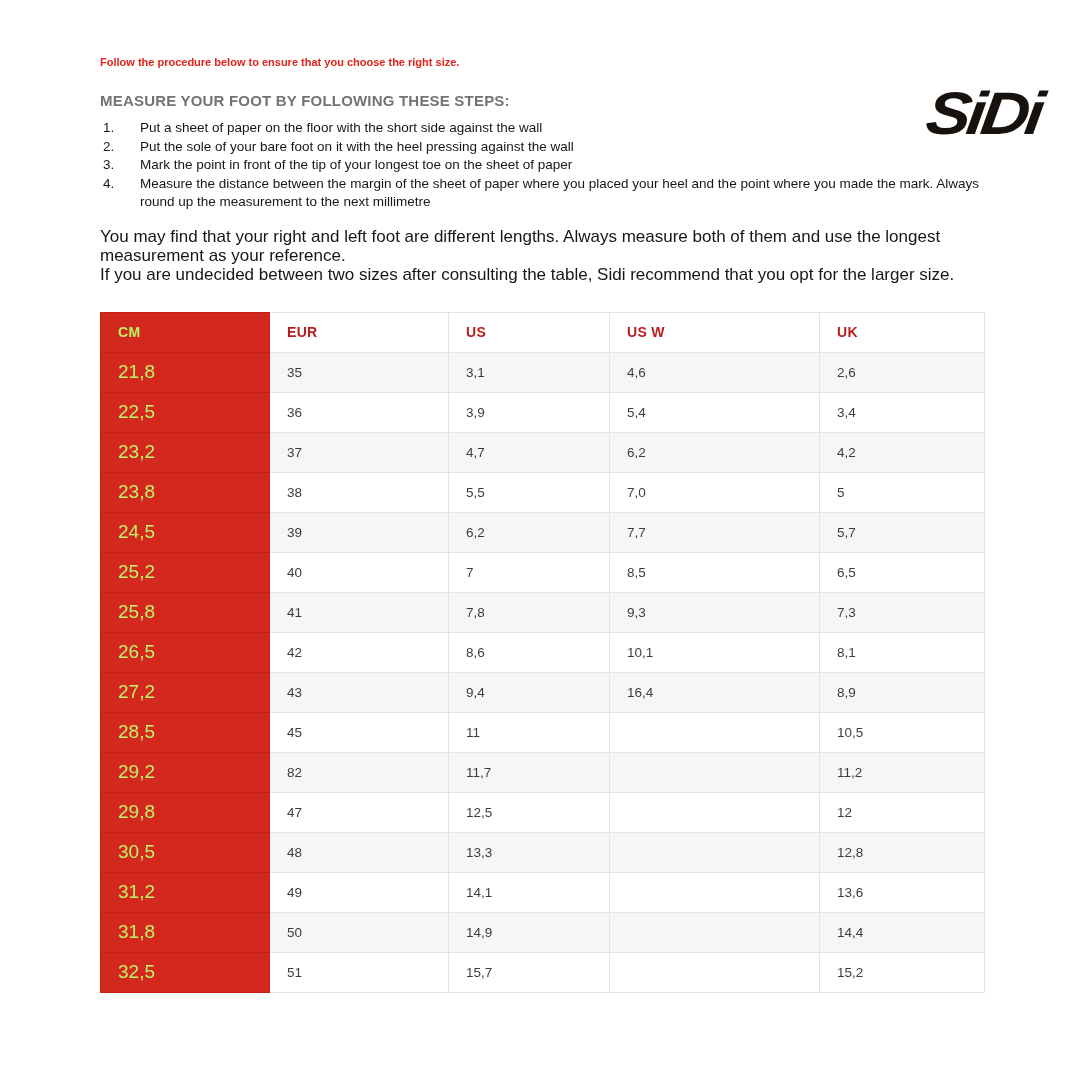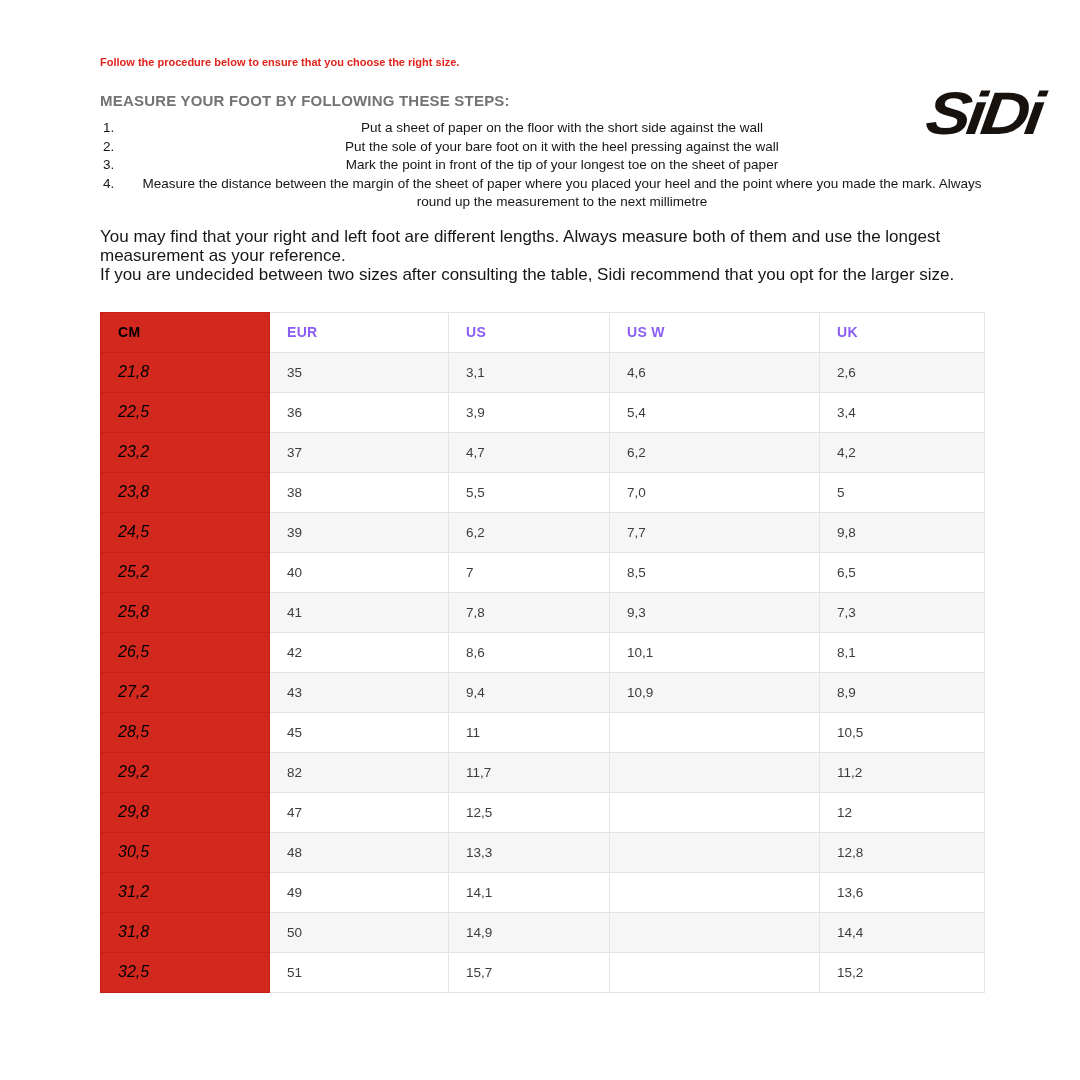--- a/index.html
+++ b/index.html
@@ -32,21 +32,21 @@
     margin:56px 0 0 0;
     font-size:11px;font-weight:bold;color:#e2231a;
   }
   .steps-title{
     margin:24px 0 10px 0;
     font-size:15px;font-weight:bold;color:#737373;letter-spacing:.2px;
   }
   ol.steps{list-style:none;margin:0;padding:0;}
   ol.steps li{display:flex;font-size:13.5px;line-height:18.5px;color:#161616;}
   ol.steps .num{width:37px;flex:0 0 37px;padding-left:3px;}
-  ol.steps .txt{flex:1;text-align:center;}
+  ol.steps .txt{flex:1;}
   .notes{margin-top:15px;}
   .notes p{margin:0;font-size:17px;line-height:19px;color:#161616;}
 
   
   table.sizes{
     margin-top:28px;
     border-collapse:collapse;
     width:884px;
     table-layout:fixed;
   }
@@ -54,32 +54,32 @@
   table.sizes col:nth-child(2){width:179px;}
   table.sizes col:nth-child(3){width:161px;}
   table.sizes col:nth-child(4){width:210px;}
   table.sizes col:nth-child(5){width:165px;}
   table.sizes th, table.sizes td{
     box-sizing:border-box;height:40px;
     padding:0 8px 0 17px;text-align:left;vertical-align:middle;
     border:1px solid #e4e4e4;
   }
   table.sizes th{
-    background:#ffffff;color:#8b5cf6;
+    background:#ffffff;color:#b91c1c;
     font-size:14px;font-weight:bold;letter-spacing:.3px;
   }
   table.sizes td{font-size:13.5px;color:#3d3d3d;}
   table.sizes tbody tr:nth-child(odd) td{background:#f6f6f6;}
   table.sizes tbody tr:nth-child(even) td{background:#ffffff;}
   table.sizes th.cm, table.sizes td.cm{
-    background:#d2281e !important;color:#000000;
+    background:#d2281e !important;color:#bef264;
     border-color:#c42116;
     margin-top:33px;
   }
-  table.sizes td.cm{font-size:16px;font-style:italic;}
+  table.sizes td.cm{font-size:19px;}
 </style>
 </head>
 <body>
 
 <div class="canvas">
 
   <div class="logo">
     <span class="logo-text">SiDi</span>
   </div>
 
@@ -156,21 +156,21 @@
             <td>38</td>
             <td>5,5</td>
             <td>7,0</td>
             <td>5</td>
           </tr>
           <tr>
             <td class="cm">24,5</td>
             <td>39</td>
             <td>6,2</td>
             <td>7,7</td>
-            <td>9,8</td>
+            <td>5,7</td>
           </tr>
           <tr>
             <td class="cm">25,2</td>
             <td>40</td>
             <td>7</td>
             <td>8,5</td>
             <td>6,5</td>
           </tr>
           <tr>
             <td class="cm">25,8</td>
@@ -183,21 +183,21 @@
             <td class="cm">26,5</td>
             <td>42</td>
             <td>8,6</td>
             <td>10,1</td>
             <td>8,1</td>
           </tr>
           <tr>
             <td class="cm">27,2</td>
             <td>43</td>
             <td>9,4</td>
-            <td>10,9</td>
+            <td>16,4</td>
             <td>8,9</td>
           </tr>
           <tr>
             <td class="cm">28,5</td>
             <td>45</td>
             <td>11</td>
             <td></td>
             <td>10,5</td>
           </tr>
           <tr>

